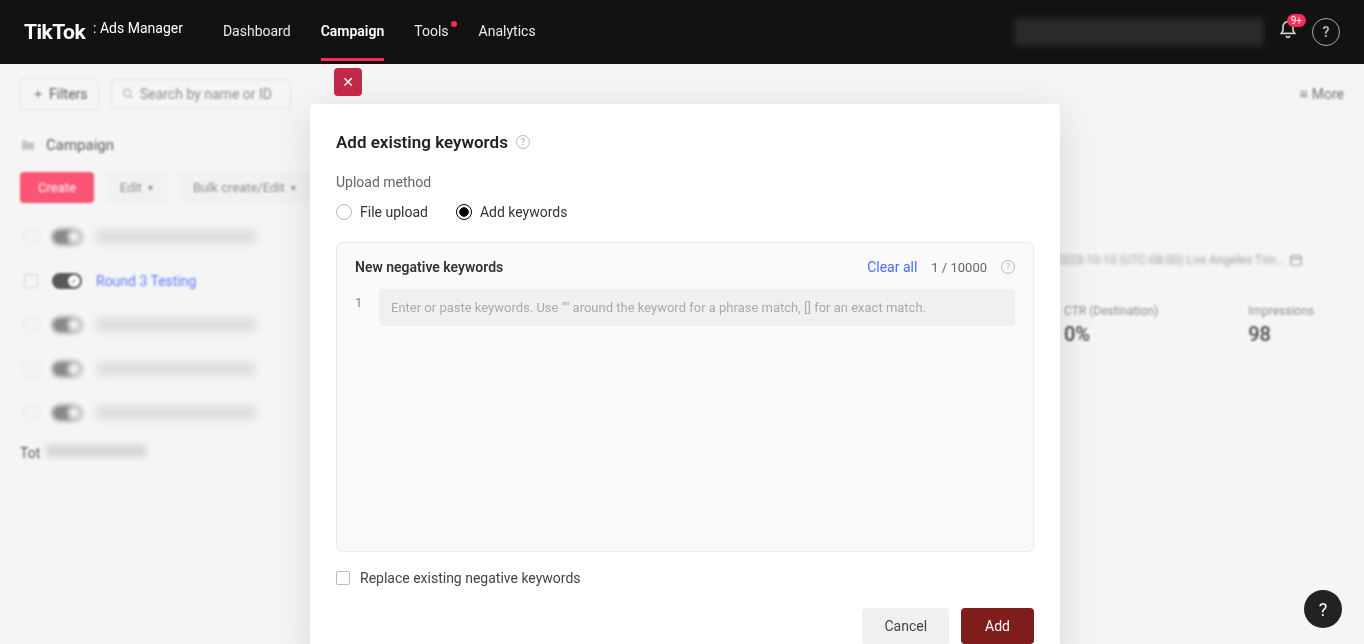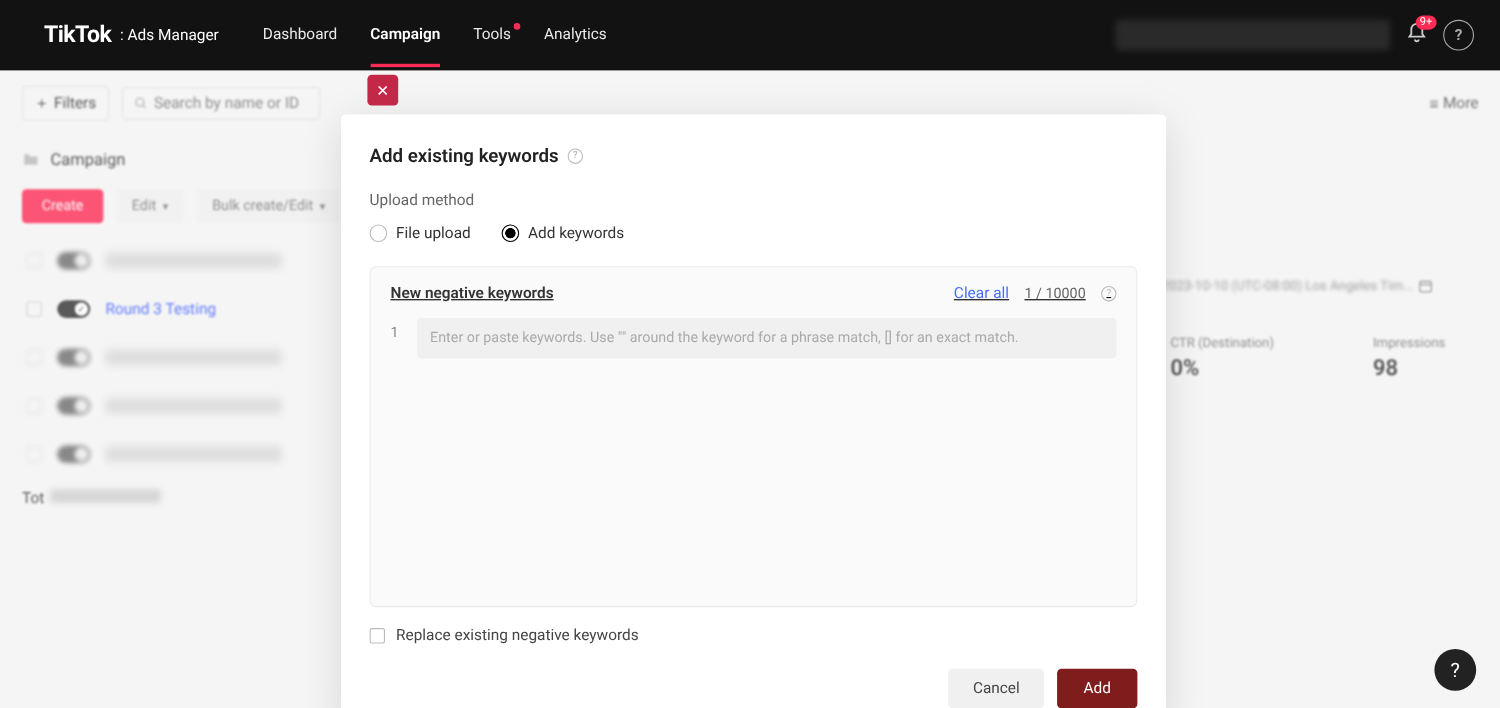--- a/index.html
+++ b/index.html
@@ -1,20 +1,20 @@
 <!DOCTYPE html>
 <html><head>
 <meta charset="utf-8">
 <style>
 * { box-sizing: border-box; margin: 0; padding: 0; font-family: -apple-system, BlinkMacSystemFont, "Segoe UI", Roboto, Helvetica, Arial, sans-serif; }
 body { width: 1364px; height: 644px; overflow: hidden; background: #f5f5f5; position: relative; }
 
 
 .header { height: 64px; background: #121212; display: flex; align-items: center; padding: 0 24px; color: #fff; }
-.logo-area { display: flex; align-items: center; gap: 6px; font-weight: 700; margin-left: 16px; }
+.logo-area { display: flex; gap: 6px; font-weight: 700; }
 .logo-tiktok { font-size: 21px; letter-spacing: -0.5px; }
 .logo-sub { font-size: 14px; font-weight: 400; margin-left: 2px; }
 .tabs { display: flex; gap: 30px; margin-left: 40px; font-size: 14px; }
 .tab { color: #eaeaea; position: relative; padding-bottom: 2px; cursor: pointer; }
 .tab.active { color: #fff; font-weight: 600; }
 .tab.active::after { content: ""; position: absolute; left: 0; right: 0; bottom: -20px; height: 3px; background: #fe2c55; }
 .tab .dot { width: 6px; height: 6px; background: #fe2c55; border-radius: 50%; position: absolute; top: -2px; right: -8px; }
 .header-right { margin-left: auto; display: flex; align-items: center; gap: 14px; }
 .blur-chip { width: 250px; height: 28px; background: #2a2a2a; border-radius: 4px; filter: blur(3px); }
 .bell-wrap { position: relative; }
@@ -56,21 +56,21 @@
 .close-x { position: absolute; top: -36px; left: 24px; width: 28px; height: 28px; background: #c42849; color: #fff; border-radius: 4px; display: flex; align-items: center; justify-content: center; font-size: 14px; cursor: pointer; }
 .modal-title { font-size: 17px; font-weight: 600; color: #222; display: flex; align-items: center; gap: 8px; }
 .info-ico { width: 14px; height: 14px; border: 1.3px solid #bbb; border-radius: 50%; color: #bbb; font-size: 9px; display: inline-flex; align-items: center; justify-content: center; }
 .upload-label { font-size: 14px; color: #666; margin-top: 22px; }
 .radio-row { display: flex; gap: 28px; margin-top: 14px; align-items: center; }
 .radio { display: flex; align-items: center; gap: 8px; font-size: 14px; color: #333; cursor: pointer; }
 .radio-circle { width: 16px; height: 16px; border: 1.5px solid #bbb; border-radius: 50%; }
 .radio.selected .radio-circle { border-color: #000; background: radial-gradient(circle, #000 0%, #000 45%, #fff 50%, #fff 100%); }
 
 .kw-box { border: 1px solid #eaeaea; border-radius: 6px; margin-top: 22px; padding: 16px 18px; background: #fafafa; height: 310px; display: flex; flex-direction: column; }
-.kw-head { display: flex; align-items: center; gap: 14px; font-size: 14px; text-decoration: underline; }
+.kw-head { display: flex; align-items: center; gap: 14px; font-size: 14px; }
 .kw-title { font-weight: 600; color: #333; }
 .kw-spacer { flex: 1; }
 .clear-link { color: #4a6cff; cursor: pointer; font-size: 14px; }
 .kw-count { color: #666; font-size: 13px; }
 .kw-textarea-wrap { margin-top: 14px; flex: 1; position: relative; }
 .kw-line { position: absolute; left: 0; top: 6px; color: #888; font-size: 13px; }
 .kw-input { width: calc(100% - 24px); margin-left: 24px; background: #f0f0f0; border: none; border-radius: 4px; padding: 11px 12px; font-size: 13px; color: #888; outline: none; }
 .kw-input::placeholder { color: #aaa; }
 
 .replace-row { display: flex; align-items: center; gap: 10px; font-size: 14px; color: #444; margin-top: 18px; }

